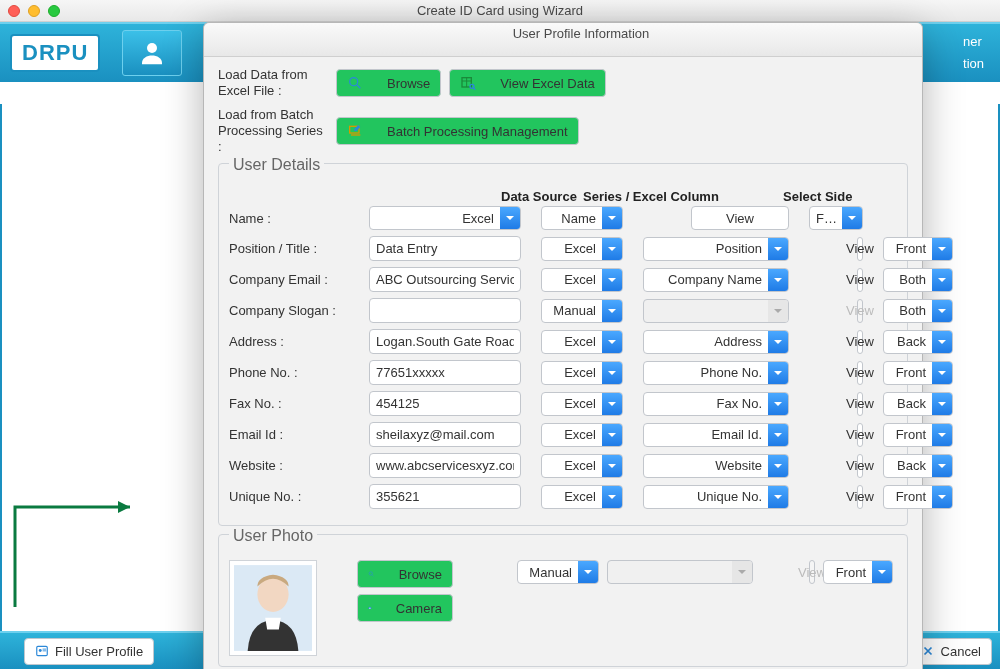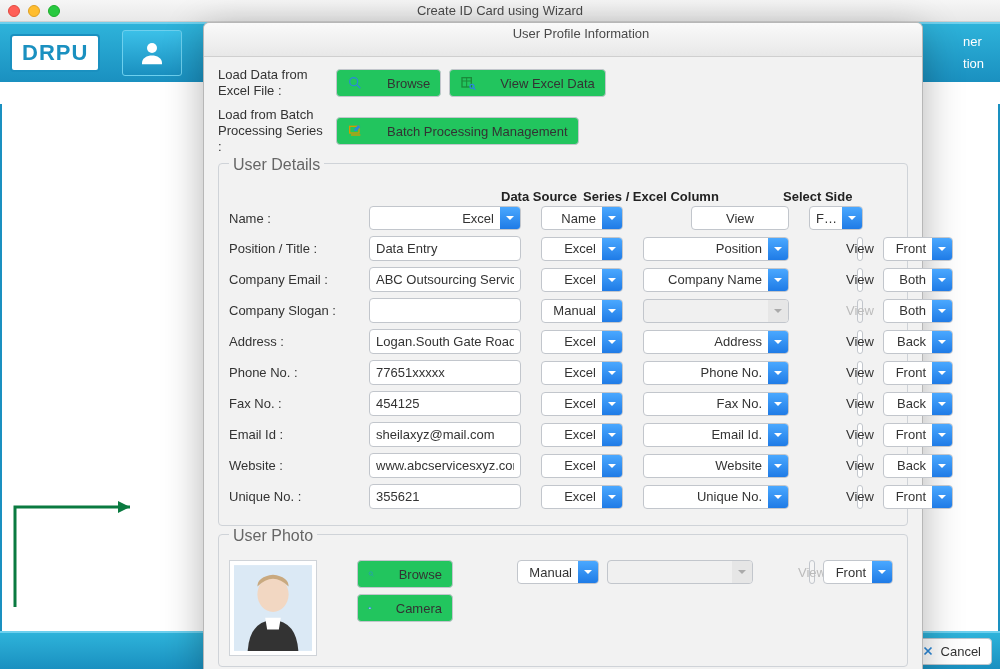--- a/index.html
+++ b/index.html
@@ -103,20 +103,29 @@
 
   <div class="arrow-box">
     <svg viewBox="0 0 130 120">
       <path d="M5 115 L5 15 L120 15" stroke="#0a7a40" stroke-width="3" fill="none"></path>
       <path d="M120 15 L108 9 L108 21 Z" fill="#0a7a40"></path>
     </svg>
   </div>
 
   <div class="bottom-bar">
     <div style="width:8px"></div>
+    <button class="barbtn">
+      <svg viewBox="0 0 24 24">
+          <rect x="3" y="4" width="18" height="16" rx="2" fill="none" stroke="#2b88d8" stroke-width="2"></rect>
+          <circle cx="9" cy="11" r="2.5" fill="#2b88d8"></circle>
+          <rect x="13" y="8" width="6" height="1.5" fill="#2b88d8"></rect>
+          <rect x="13" y="11" width="6" height="1.5" fill="#2b88d8"></rect>
+        </svg>
+      <span>Fill User Profile</span>
+    </button>
     <div class="spacer"></div>
     <div class="brand-link">
       <span>IdentityCardMakingSoftware</span><span class="com">.com</span>
     </div>
     <div class="spacer"></div>
     <button class="barbtn">
       <svg viewBox="0 0 24 24">
           <circle cx="12" cy="12" r="9" fill="none" stroke="#2b88d8" stroke-width="2"></circle>
           <text x="12" y="17" text-anchor="middle" font-size="14" fill="#2b88d8" font-weight="bold">?</text>
         </svg>

